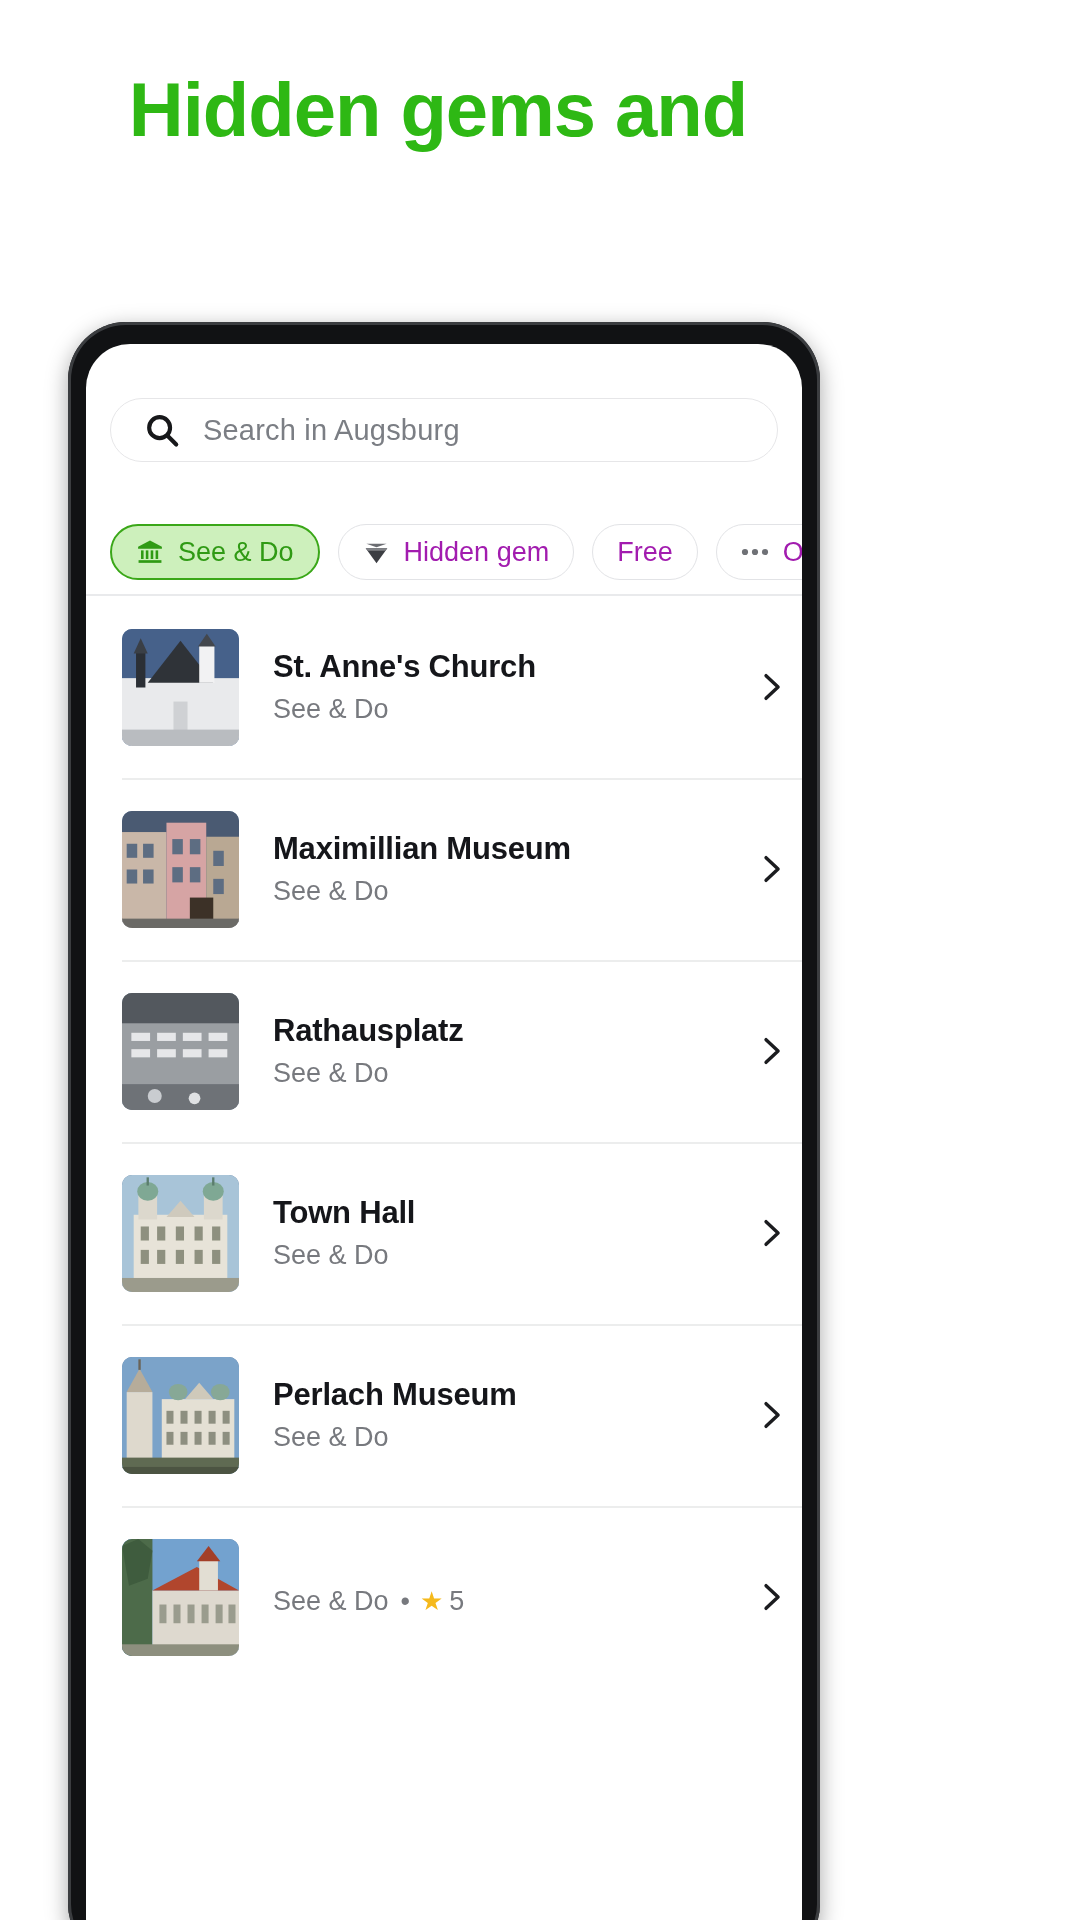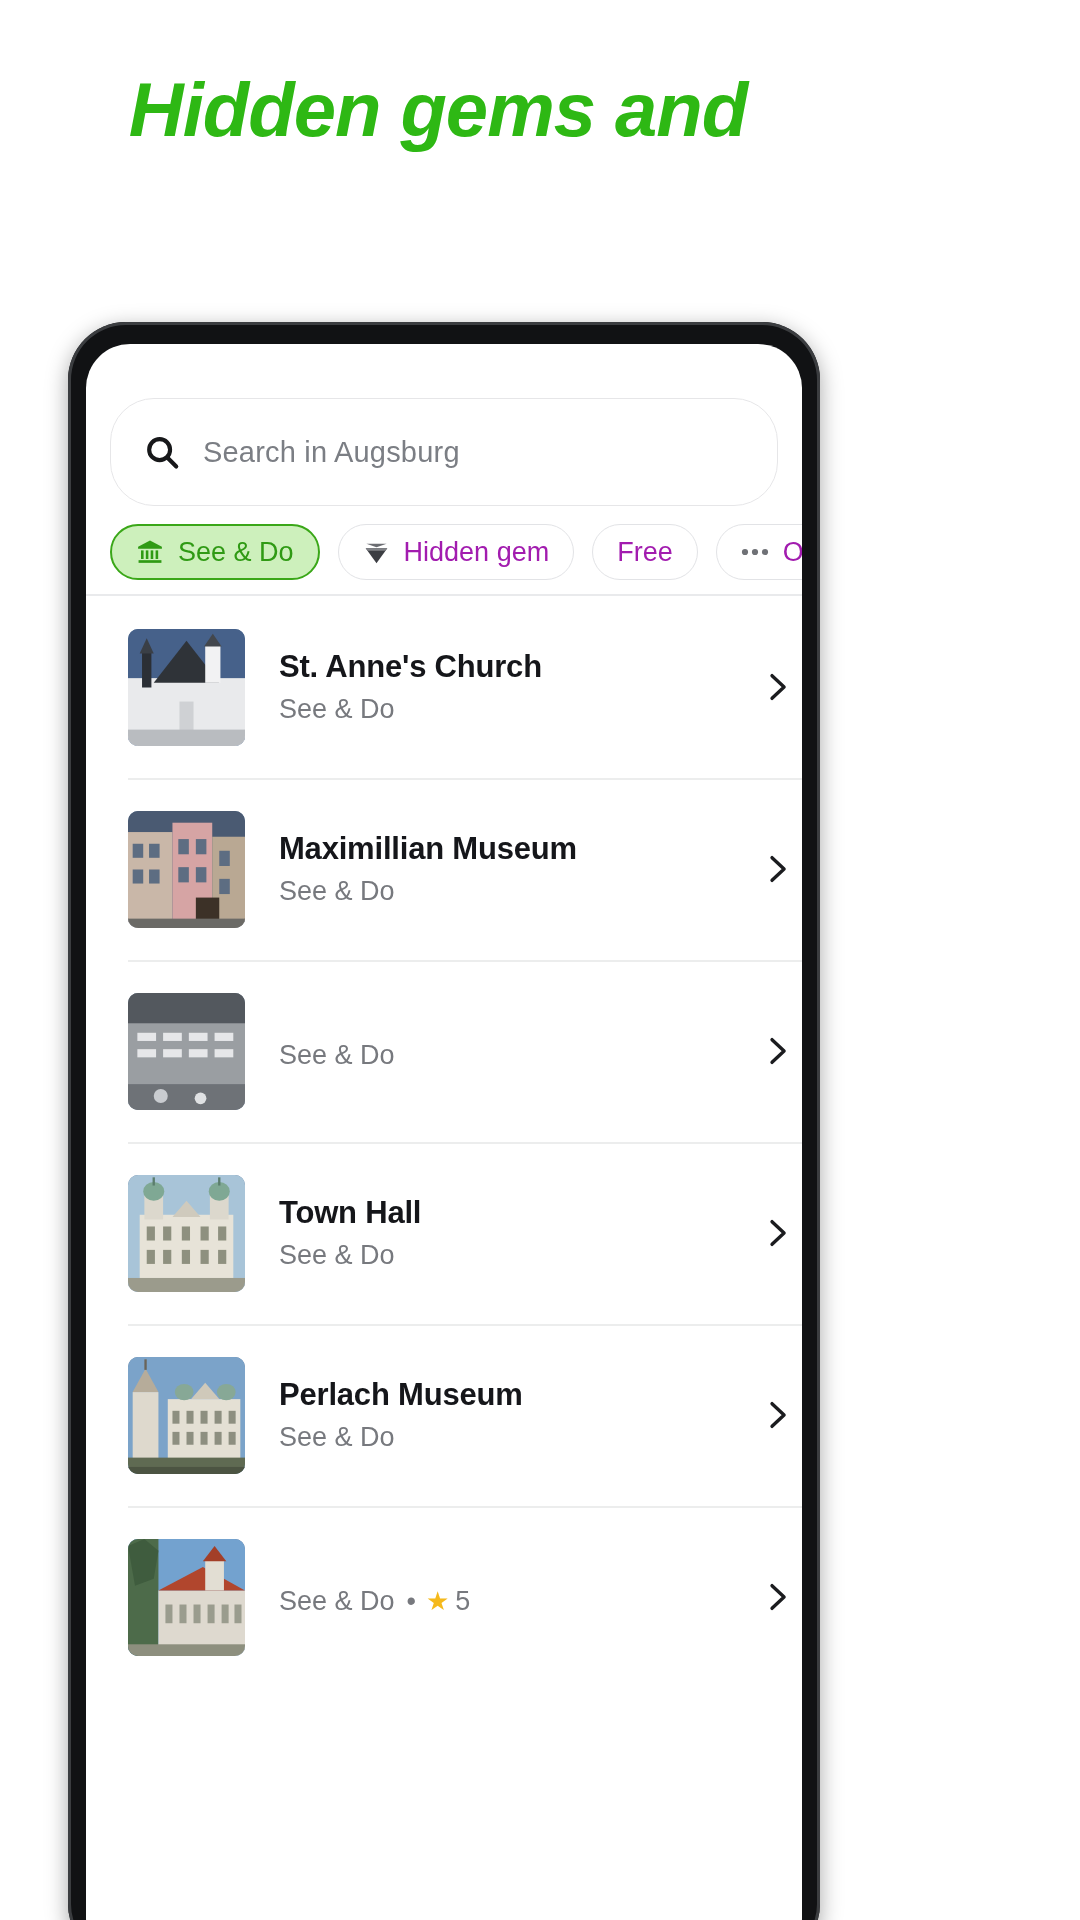--- a/index.html
+++ b/index.html
@@ -12,21 +12,20 @@
 
   
   .headline{
     position:absolute;top:62px;left:0;width:876px;
     text-align:center;
     color:#2eb814;
     font-size:76px;
     font-weight:bold;
     line-height:1.26;
     letter-spacing:-1px;
-    font-style:italic;
   }
   .headline .hl-line{display:block;}
 
   
   .phone{
     position:absolute;
     left:68px;top:322px;
     width:752px;height:1640px;
     border-radius:58px;
     background:#111214;
@@ -47,21 +46,21 @@
     width:9px;border-radius:5px;background:#17181a;
     box-shadow:0 0 0 2px #2c2e31;
   }
   .side-btn.b1{top:555px;height:118px;left:62px;}
   .side-btn.b2{top:795px;height:118px;left:62px;}
   .side-btn.r1{left:auto;right:62px;top:570px;height:160px;}
 
   
   .searchbar{
     position:absolute;left:24px;top:54px;
-    width:668px;height:108px;
+    width:668px;height:64px;
     border:1.5px solid #e6e6e8;
     border-radius:44px;
     background:#ffffff;
     box-sizing:border-box;
     display:flex;align-items:center;
     padding-left:32px;
   }
   .search-icon{width:38px;height:38px;flex:0 0 auto;margin-right:22px;}
   .search-ph{
     font-size:29px;color:#7b7e84;
@@ -96,21 +95,21 @@
   }
   .chip.active .chip-label{color:#2f9a14;font-weight:500;}
 
   
   .chip-divider{
     position:absolute;left:0;top:250px;width:716px;height:1.5px;background:#e9eaec;
   }
 
   
   .list{
-    position:absolute;left:18px;top:252px;width:716px;
+    position:absolute;left:12px;top:252px;width:716px;
   }
   .row{
     position:relative;
     height:182px;
     display:flex;align-items:center;
     padding:0 26px 0 24px;
     box-sizing:border-box;
   }
   .row + .row::before{
     content:"";position:absolute;left:24px;right:0;top:0;height:1.5px;background:#eceded;
@@ -287,20 +286,21 @@
                 <rect x="30" y="48" width="16" height="7"></rect>
               <rect x="52" y="48" width="16" height="7"></rect>
                 <rect x="74" y="48" width="16" height="7"></rect>
             </g>
             <rect y="78" width="100" height="22" fill="#6e7277"></rect>
             <circle cx="28" cy="88" r="6" fill="#c9ccd0"></circle>
             <circle cx="62" cy="90" r="5" fill="#dfe1e3"></circle>
           </svg>
         </div>
         <div class="row-text">
+          <div class="row-title">Rathausplatz</div>
           <div class="row-sub">
             <span>See &amp; Do</span>
           </div>
         </div>
         <span class="chev">
           <svg viewBox="0 0 24 24" fill="none" stroke="#1b1c1f" stroke-width="2.4" stroke-linecap="round" stroke-linejoin="round">
             <polyline points="8.5,4 17,12 8.5,20"></polyline>
           </svg>
         </span>
       </div>

